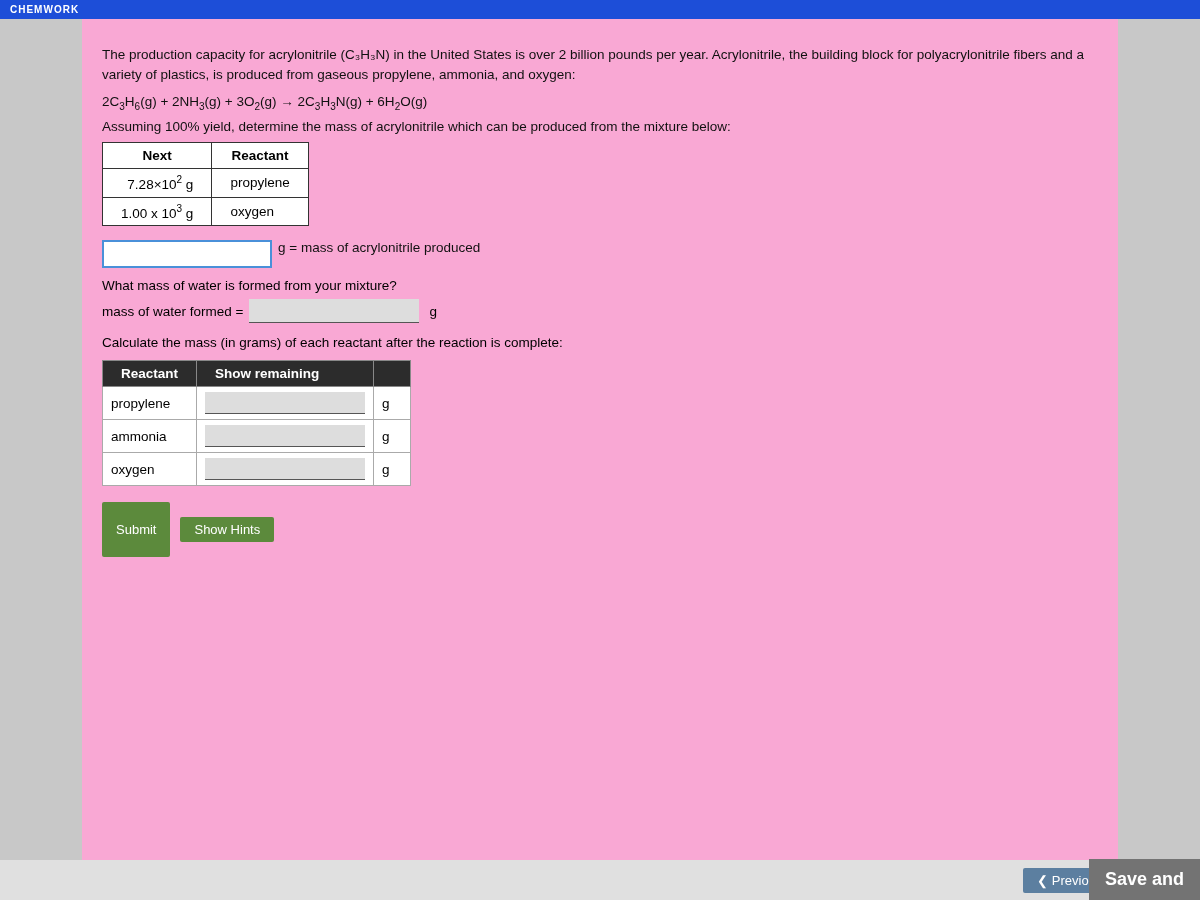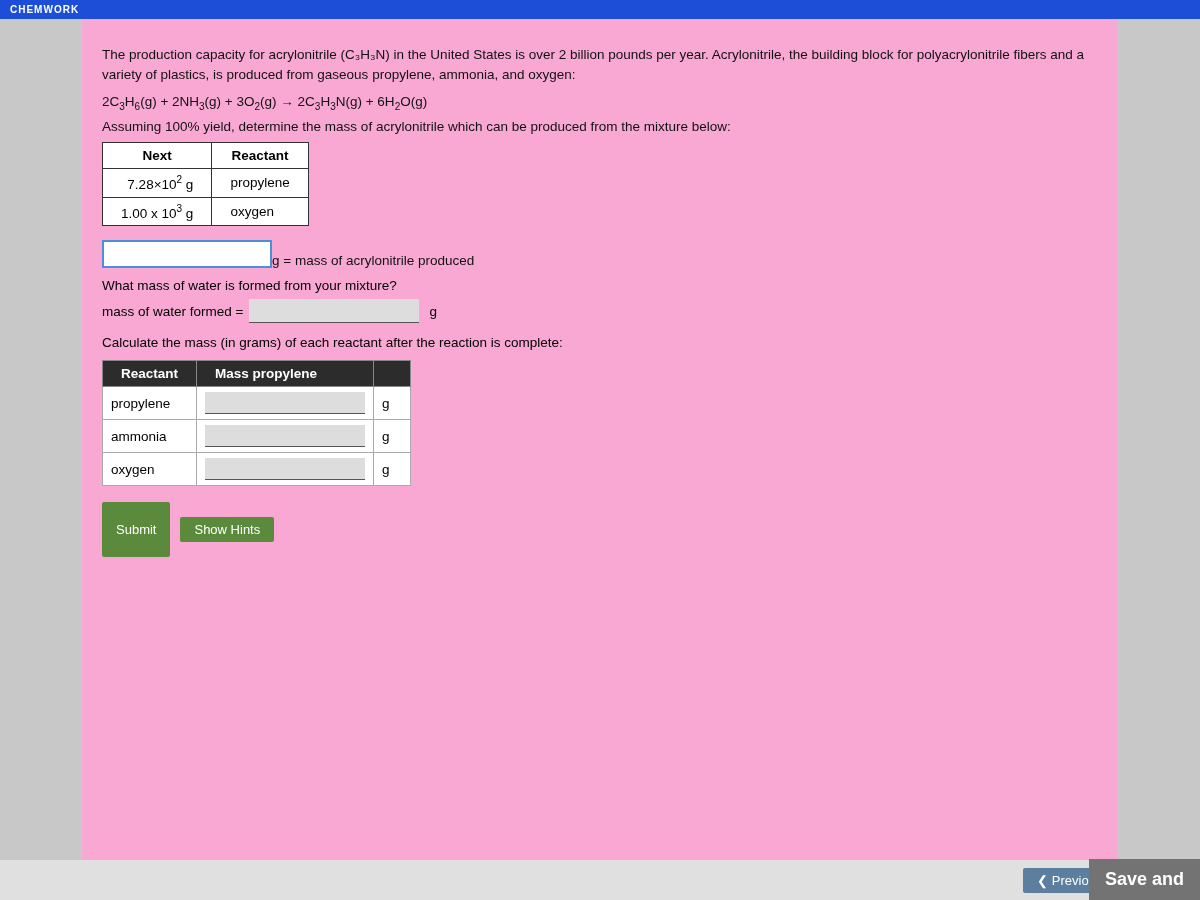--- a/index.html
+++ b/index.html
@@ -63,21 +63,22 @@
       font-size: 13.5px;
       text-align: left;
       background: #fff;
     }
     .mass-table td:first-child {
       text-align: right;
     }
     
     .answer-row {
       display: flex;
-      align-items: flex-end;
+      align-items: flex-start;
+      gap: 6px;
       margin-bottom: 10px;
     }
     .answer-input {
       border: 2px solid #4a90d9;
       width: 170px;
       height: 28px;
       padding: 2px 4px;
       font-size: 13.5px;
       outline: none;
       background: #fff;
@@ -279,21 +280,21 @@
   </div>
 
   <div class="calculate-text">
     <span>Calculate the mass (in grams) of each reactant after the reaction is complete:</span>
   </div>
 
   <table class="remaining-table">
     <thead>
       <tr>
         <th>Reactant</th>
-        <th>Mass propylene</th>
+        <th>Show remaining</th>
         <th style="background:#2c2c2c;border:1.5px solid #888;"></th>
       </tr>
     </thead>
     <tbody>
       <tr>
         <td>propylene</td>
         <td>
           <input type="text" class="remaining-input" value="" style="">
         </td>
         <td class="g-label">g</td>

